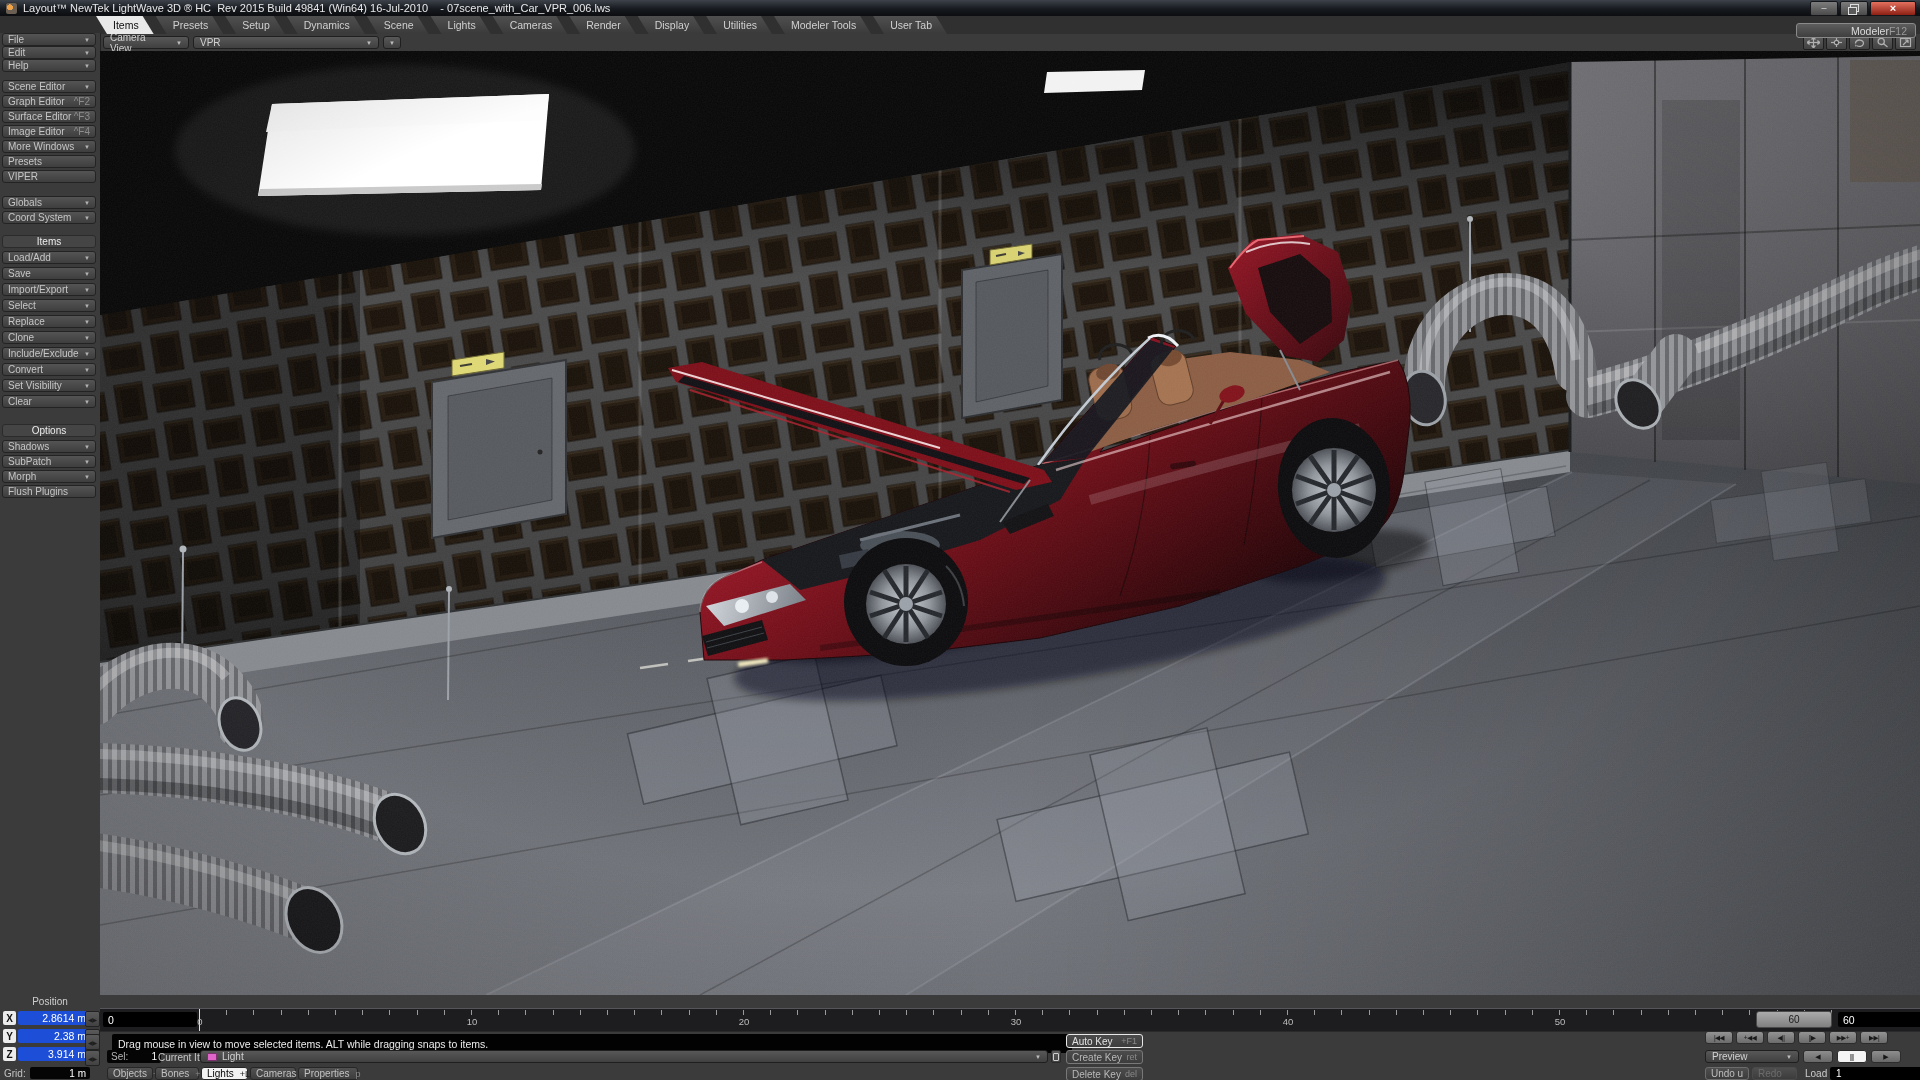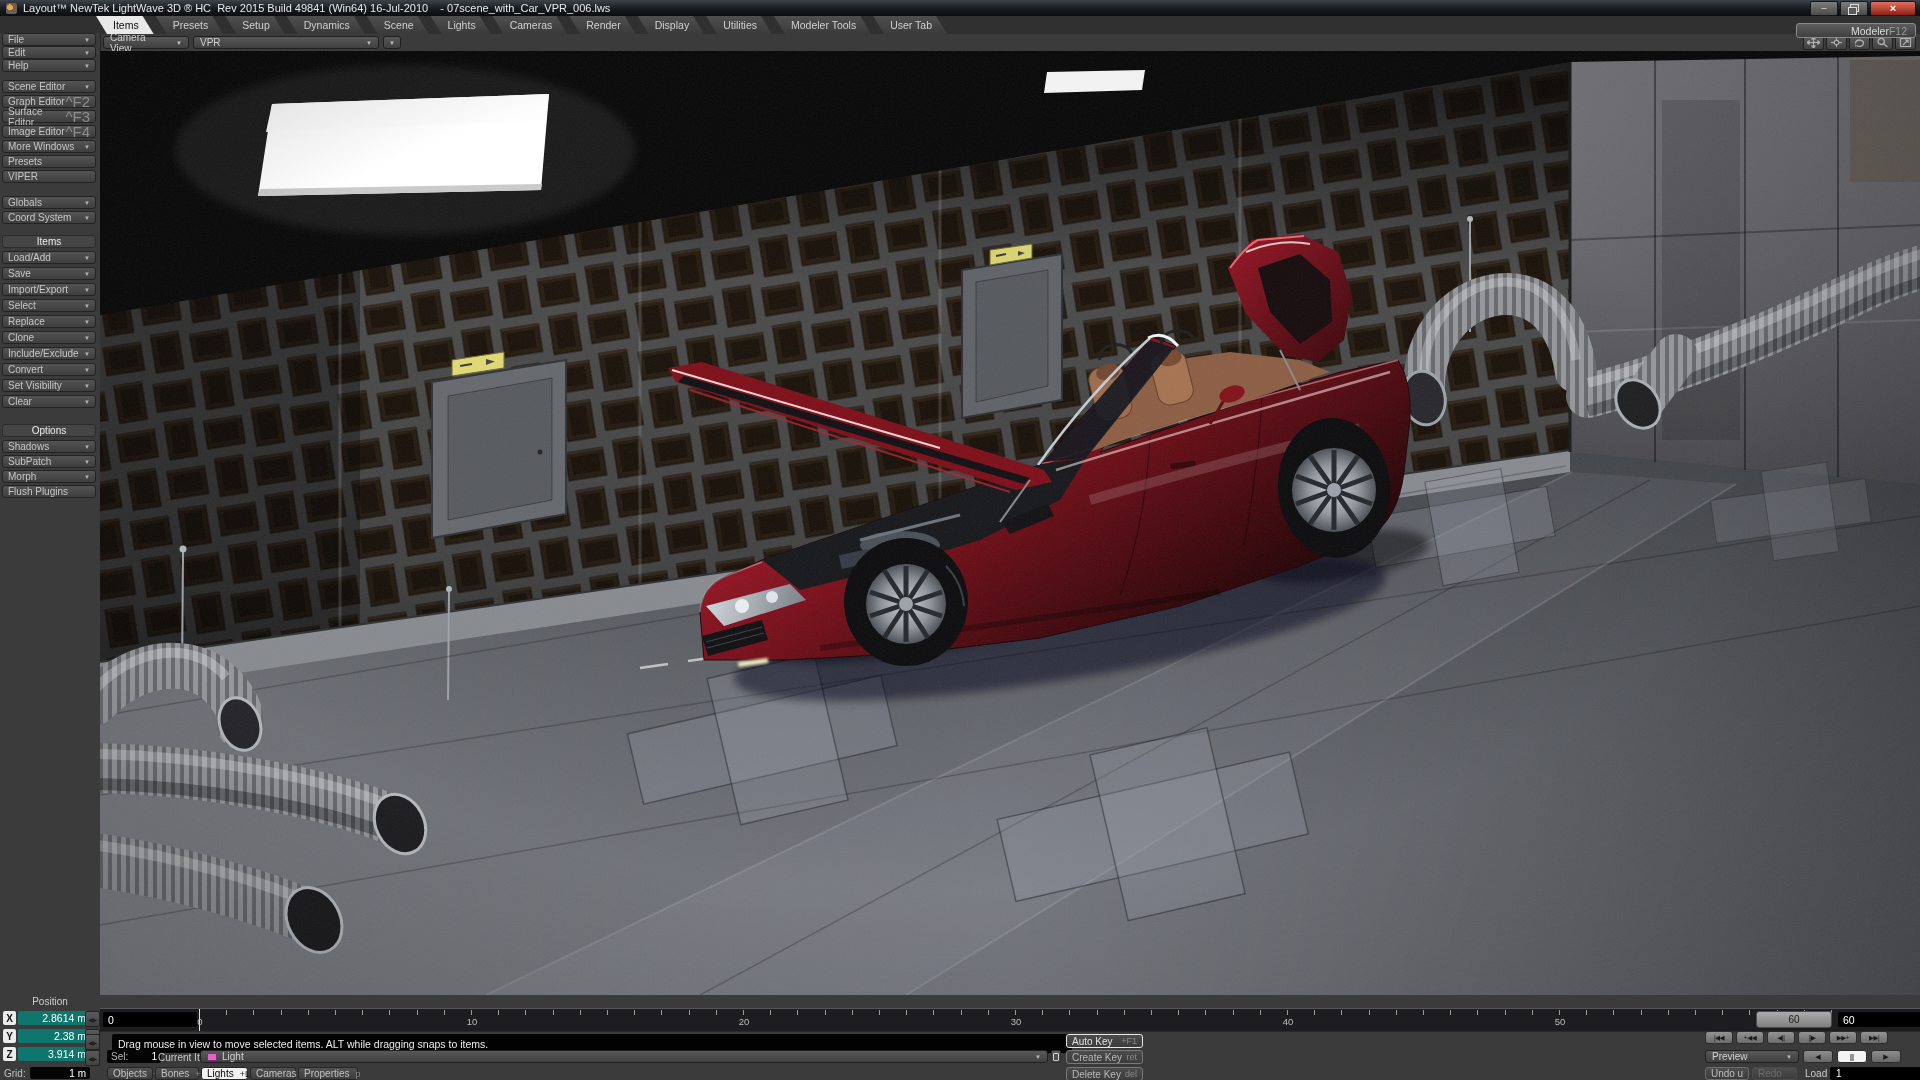--- a/index.html
+++ b/index.html
@@ -38,31 +38,31 @@
   .dd .arr{margin-left:auto;font-size:6px;color:#bdbdbd;padding-left:8px;}
   .viewicons{margin-left:auto;margin-right:4px;display:flex;gap:2px;}
   .vic{width:19px;height:13px;border:1px solid #1f1f1f;border-radius:2px;
     background:linear-gradient(#5c5c5c,#424242);display:flex;align-items:center;justify-content:center;}
   
   .sidebar{position:absolute;left:0;top:33px;width:100px;bottom:85px;background:#3b3b3b;border-right:1px solid #242424;}
   .sbtn,.shdr{position:absolute;left:2px;width:94px;height:13px;box-sizing:border-box;border-radius:3px;
     display:flex;align-items:center;font-size:10px;}
   .sbtn{border:1px solid #232323;background:linear-gradient(#545454,#3e3e3e);color:#c6c6c6;padding:0 5px;}
   .sbtn .arr{margin-left:auto;font-size:6px;color:#b2b2b2;}
-  .sbtn .sc{margin-left:auto;font-size:15px;color:#8d8d8d;}
+  .sbtn .sc{margin-left:auto;font-size:10px;color:#8d8d8d;}
   .shdr{border:1px solid #2b2b2b;background:#454545;color:#ececec;justify-content:center;}
   
   .viewport{position:absolute;left:100px;top:51px;right:0;bottom:85px;background:#101010;}
   .viewport svg{position:absolute;left:0;top:0;width:100%;height:100%;}
   
   .bottombar{position:absolute;left:0;right:0;bottom:0;height:85px;background:#3b3b3b;font-size:10px;}
   .poshdr{position:absolute;left:0;top:1px;width:100px;text-align:center;color:#cfcfcf;}
   .axlabel{position:absolute;left:3px;width:13px;height:14px;background:#ececec;color:#111;border-radius:2px;
     font-weight:bold;display:flex;align-items:center;justify-content:center;}
-  .axfield{position:absolute;left:18px;width:64px;height:14px;background:#0f766e;color:#fff;border-radius:2px;
+  .axfield{position:absolute;left:18px;width:64px;height:14px;background:#1d4ed8;color:#fff;border-radius:2px;
     display:flex;align-items:center;justify-content:flex-end;padding:0 4px;font-size:10.5px;}
   .spin{position:absolute;width:13px;height:14px;border:1px solid #222;border-radius:2px;
     background:linear-gradient(#5a5a5a,#424242);color:#1e1e1e;display:flex;align-items:center;
     justify-content:center;font-size:6px;}
   .gridlabel{position:absolute;left:4px;top:73px;color:#c2c2c2;}
   .gridfield{position:absolute;left:30px;top:72px;width:52px;height:12px;background:#050505;color:#fff;
     display:flex;align-items:center;justify-content:flex-end;padding:0 4px;border-radius:2px;}
   .tl{position:absolute;left:100px;right:0;top:13px;height:22px;background:#1d1d20;
     border-top:1px solid #55555a;border-bottom:1px solid #2a2a2a;}
   .framefield{position:absolute;left:3px;top:3px;width:84px;height:15px;background:#000;color:#fff;

